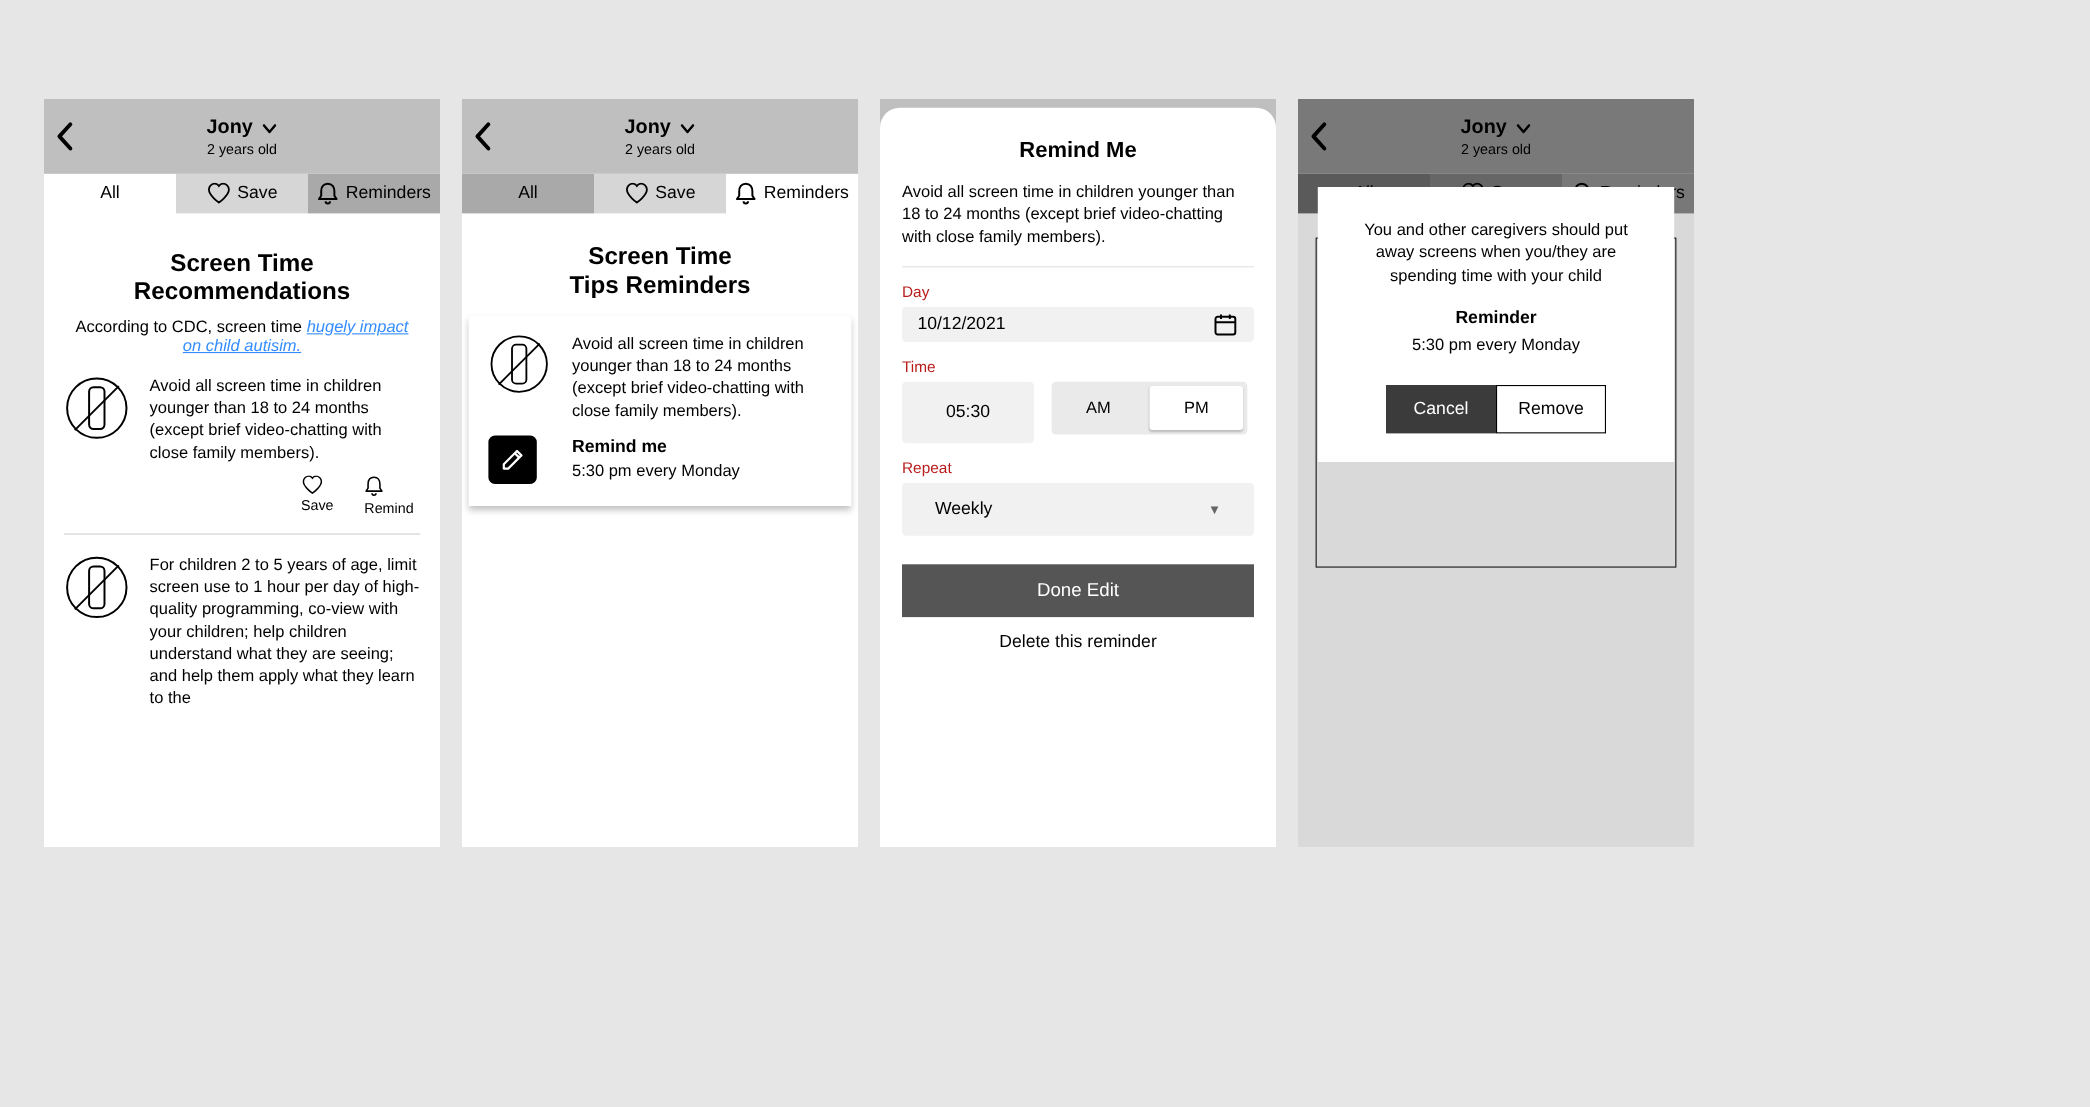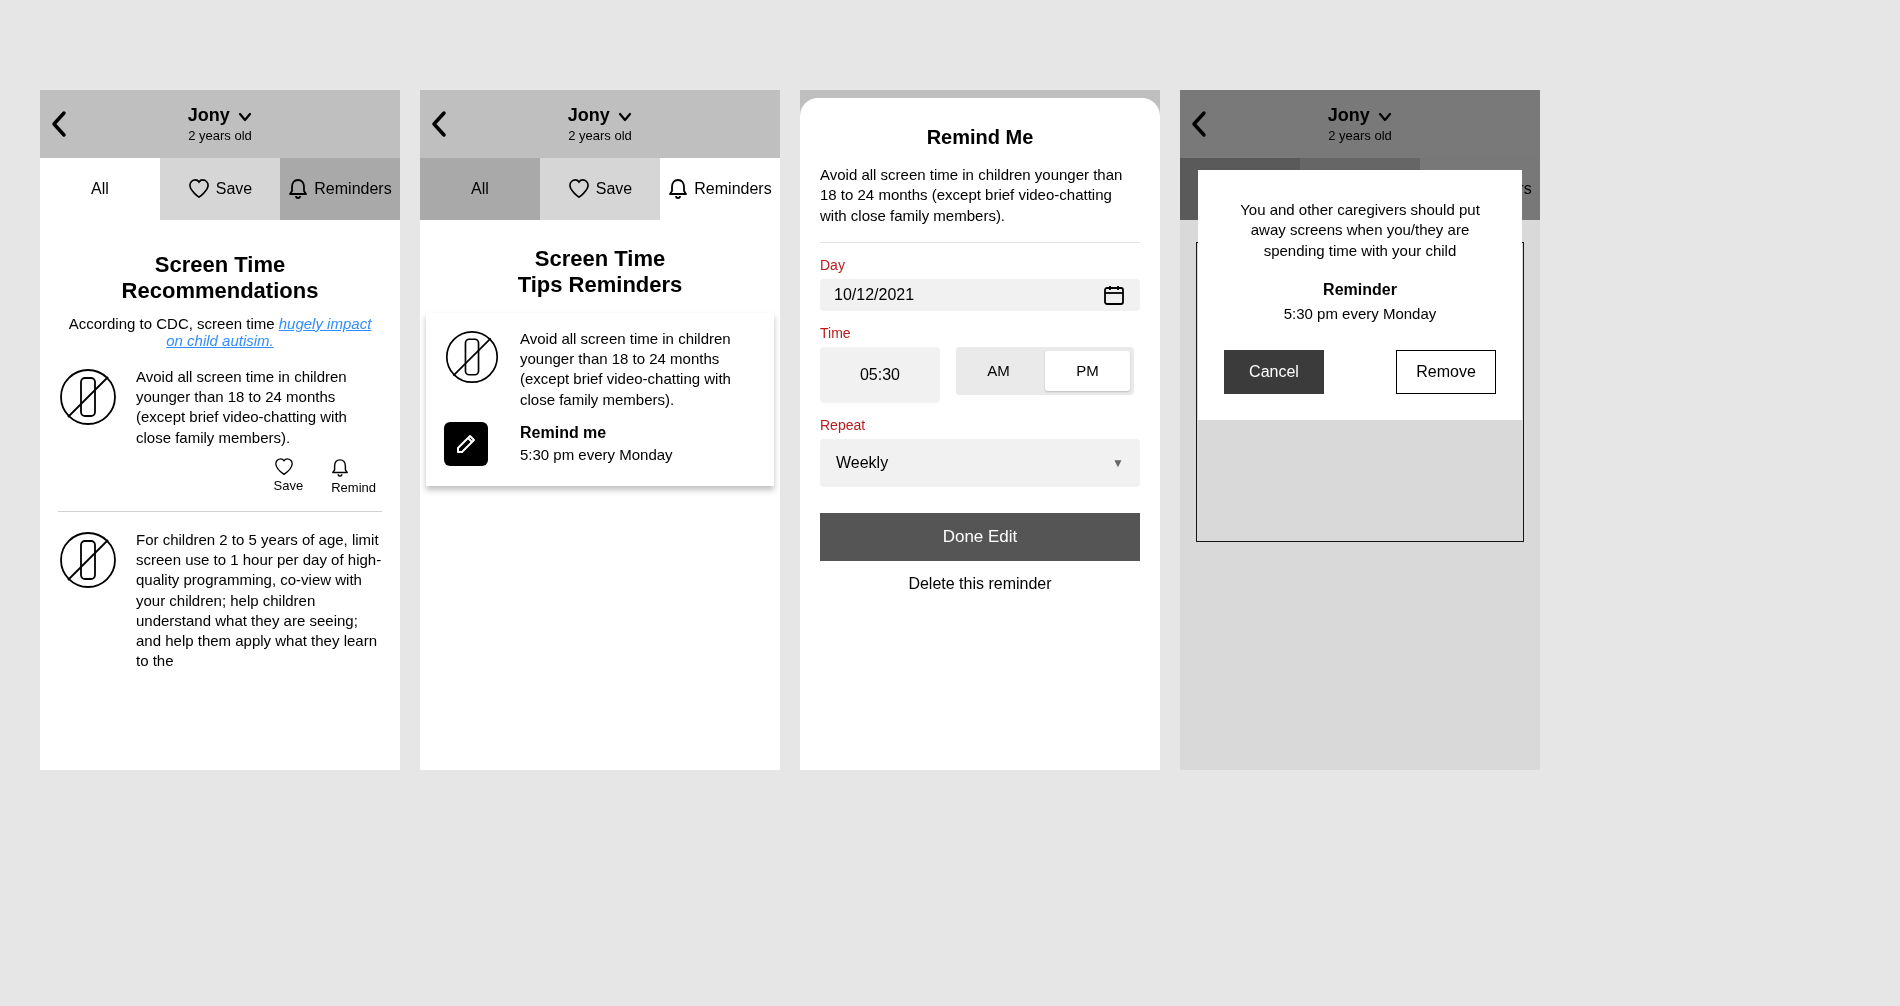--- a/index.html
+++ b/index.html
@@ -34,21 +34,21 @@
   }
   .back { width:30px; font-size:28px; font-weight:bold; cursor:pointer; }
   .header-center {
     flex:1;
     text-align:center;
   }
   .name { font-weight:700; font-size:18px; }
   .chev { font-size:14px; margin-left:4px; vertical-align:middle; }
   .age { font-size:13px; margin-top:2px; }
   
-  .tabs { display:flex; height:62px; }
+  .tabs { display:flex; height:36px; }
   .tab {
     flex:1;
     display:flex;
     align-items:center;
     justify-content:center;
     gap:6px;
     font-size:16px;
     cursor:pointer;
   }
   .tab.white { background:#fff; }
@@ -98,36 +98,36 @@
     background:#f1f1f1; border-radius:4px; height:32px;
     display:flex; align-items:center; padding:0 14px; font-size:16px;
     margin-bottom:14px; position:relative;
   }
   .field .cal { margin-left:auto; }
   .time-row { display:flex; gap:16px; margin-bottom:14px;}
   .time-box { background:#f1f1f1; border-radius:4px; height:56px; width:120px; display:flex; align-items:center; justify-content:center; font-size:16px;}
   .ampm { background:#eaeaea; border-radius:4px; height:48px; width:178px; display:flex; overflow:hidden;}
   .ampm div { flex:1; display:flex; align-items:center; justify-content:center; font-size:15px; cursor:pointer;}
   .ampm .sel { background:#fff; margin:4px; border-radius:3px; box-shadow:0 1px 2px rgba(0,0,0,.2);}
-  .select { background:#f1f1f1; border-radius:4px; height:48px; display:flex; align-items:center; padding:0 16px; font-size:16px; margin-bottom:26px;}
+  .select { background:#f1f1f1; border-radius:4px; height:48px; display:flex; align-items:center; padding:0 30px; font-size:16px; margin-bottom:26px;}
   .select .tri { margin-left:auto; font-size:12px; color:#666;}
   .done-btn { background:#555; color:#fff; height:48px; display:flex; align-items:center; justify-content:center; font-size:17px; cursor:pointer; margin-bottom:14px;}
   .delete-link { text-align:center; font-size:16px; cursor:pointer; }
   
   .scrim { position:absolute; inset:0; background:rgba(0,0,0,.15);}
   .bg-dim { filter:brightness(.75);}
   .dialog {
     position:absolute; left:18px; right:18px; top:80px;
     background:#fff; padding:30px 26px 26px 26px;
   }
   .dialog h3 { text-align:center; font-weight:800; font-size:18px; line-height:1.3; margin-bottom:22px;}
   .dialog p { text-align:center; font-size:15px; line-height:1.35; margin-bottom:20px;}
   .dialog .sub { text-align:center; font-weight:700; font-size:16px; margin-bottom:6px;}
   .dialog .when { text-align:center; font-size:15px; margin-bottom:28px;}
-  .dialog-actions { display:flex; justify-content:space-between; }
+  .dialog-actions { display:flex; justify-content:center; }
   .btn { height:44px; min-width:100px; padding:0 18px; display:flex; align-items:center; justify-content:center; font-size:16px; cursor:pointer;}
   .btn.primary { background:#3b3b3b; color:#fff;}
   .btn.outline { background:#fff; border:1.5px solid #000;}
   
   .tabs.dim .tab.white{background:#bdbdbd;}
   
   .ghost-card { margin:22px 16px; height:300px; border:1.5px solid #222;}
   svg { display:block; }
 </style>
 </head>

